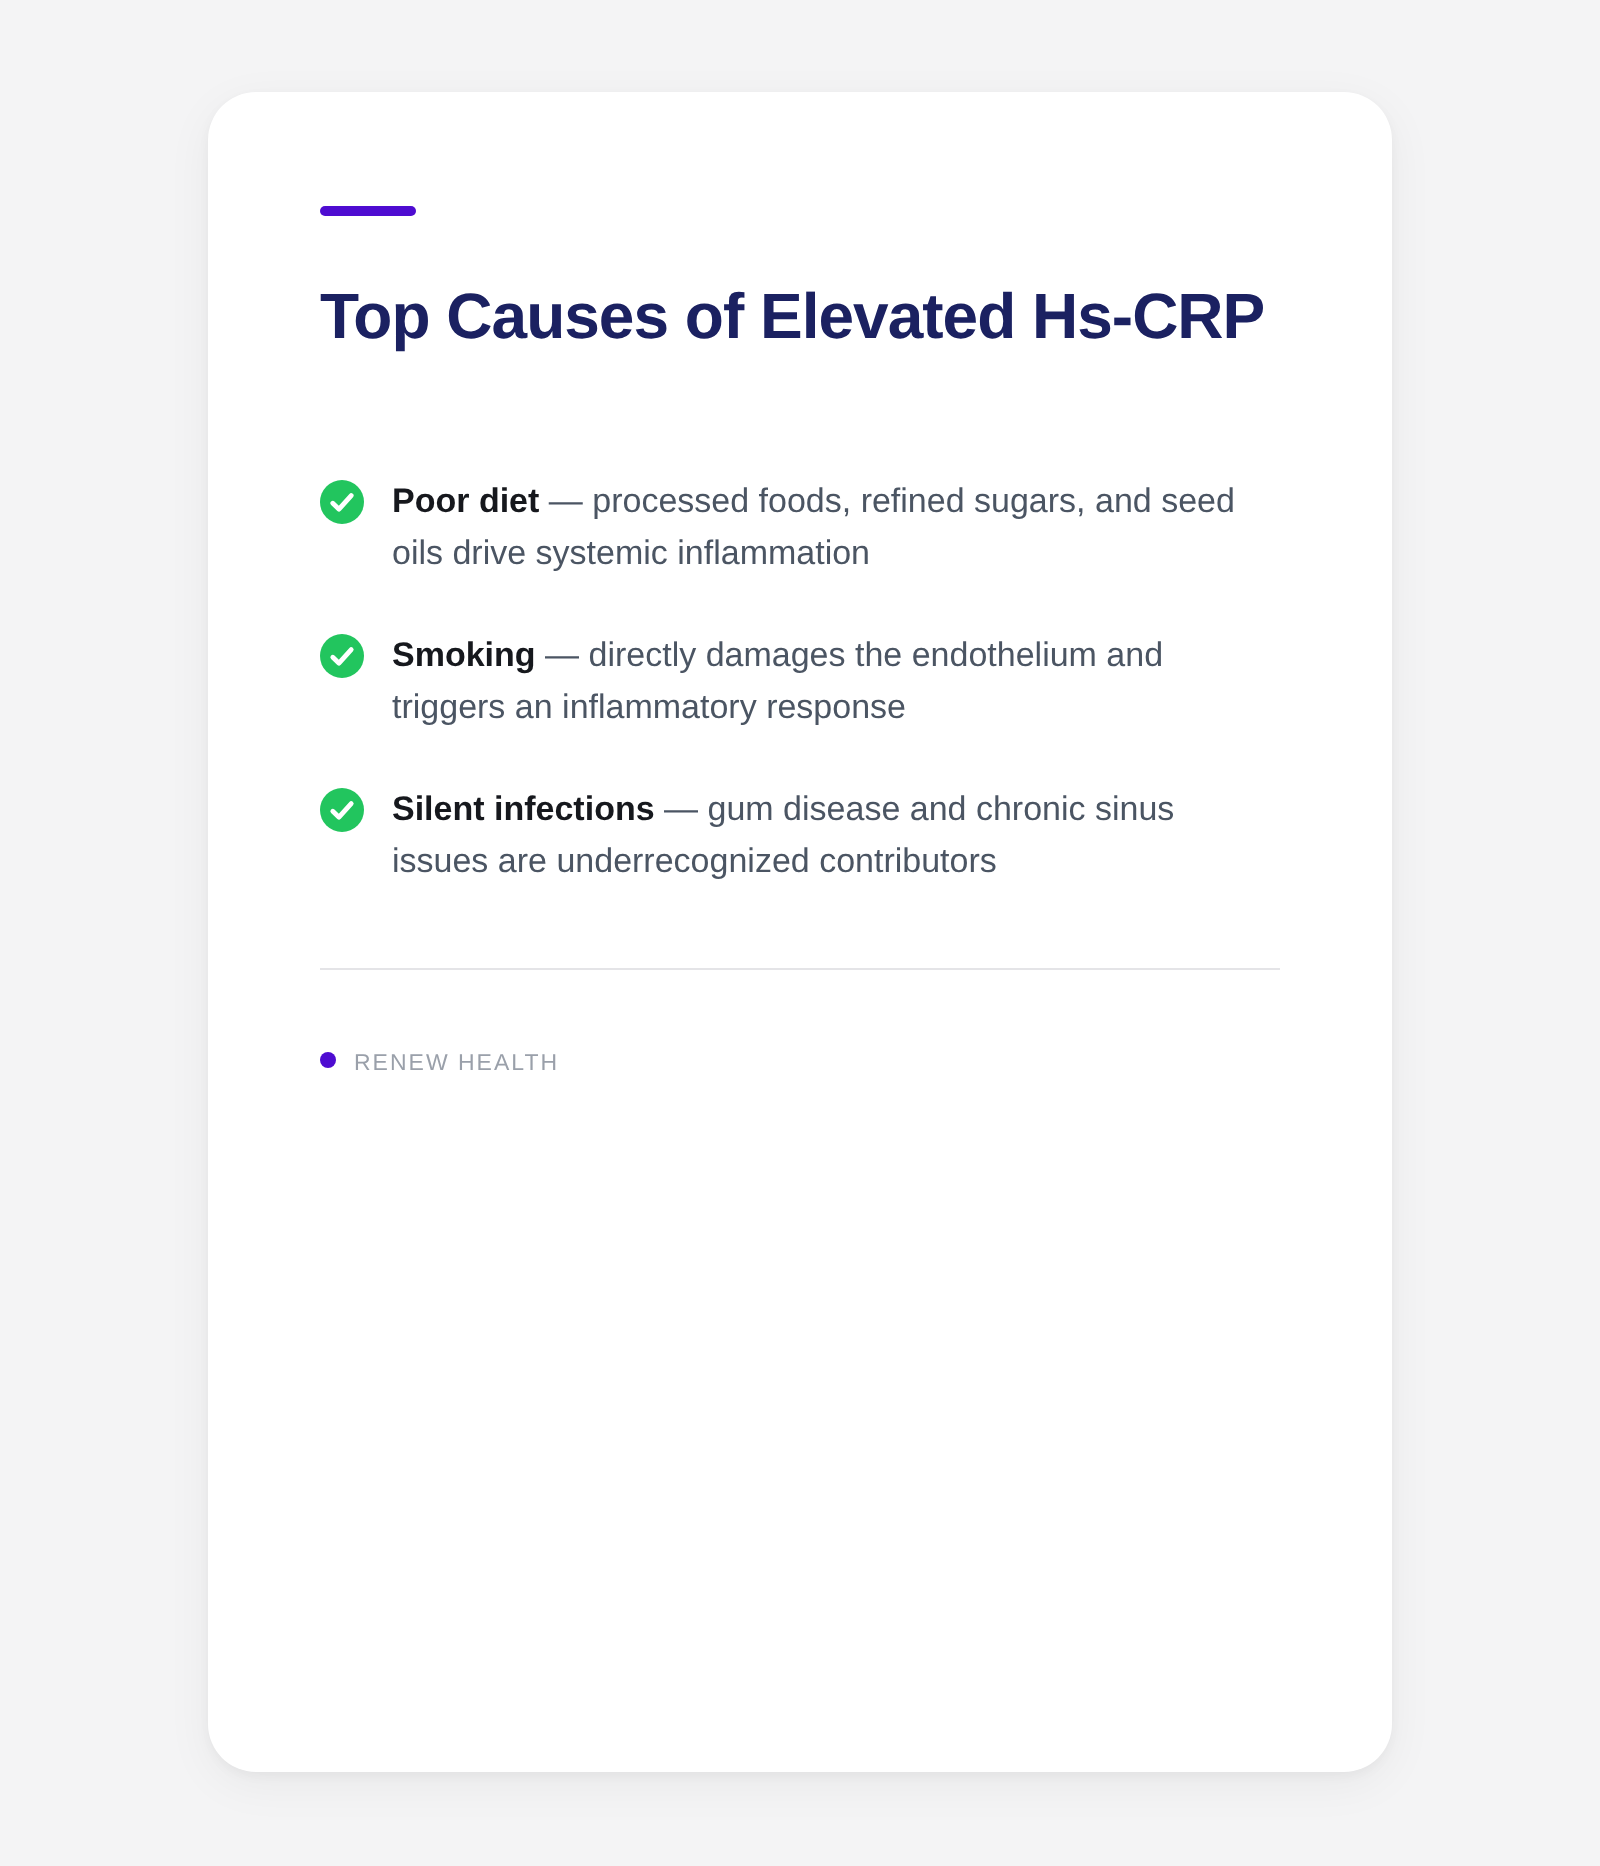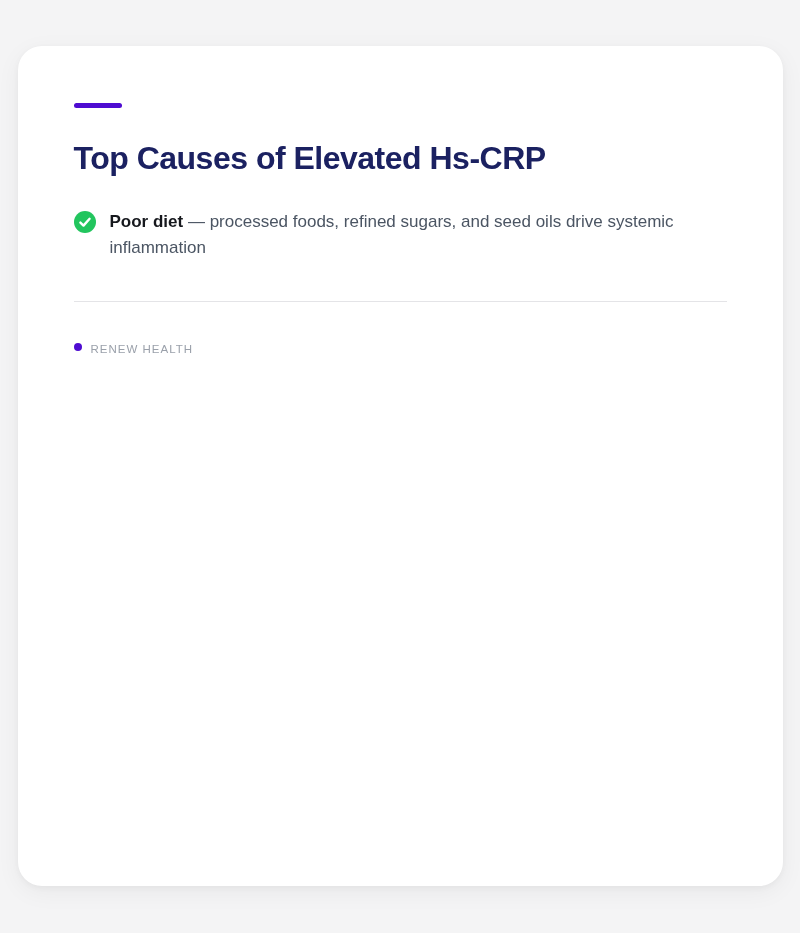--- a/index.html
+++ b/index.html
@@ -4,21 +4,21 @@
 <style>
   * { margin: 0; padding: 0; box-sizing: border-box; }
   html, body {
     width: 800px;
     height: 933px;
     background: #f4f4f5;
     font-family: "Liberation Sans", "DejaVu Sans", sans-serif;
     overflow: hidden;
   }
   .card {
-    width: 765px;
+    width: 592px;
     height: 840px;
     margin: 46px auto 0;
     background: #ffffff;
     border-radius: 24px;
     box-shadow: 0 6px 24px rgba(0,0,0,0.05), 0 2px 6px rgba(0,0,0,0.04);
     padding: 57px 56px 0;
   }
   .accent-line {
     width: 48px;
     height: 5px;
@@ -28,21 +28,21 @@
   h1.title {
     margin-top: 31px;
     font-size: 32px;
     line-height: 38px;
     font-weight: 800;
     letter-spacing: -0.5px;
     color: #1b2161;
   }
   ul.cause-list {
     list-style: none;
-    margin-top: 32px;
+    margin-top: 61px;
   }
   ul.cause-list li {
     display: flex;
     align-items: flex-start;
     gap: 14px;
     margin-bottom: 25px;
   }
   .check-badge {
     flex: 0 0 auto;
     width: 22px;
@@ -92,20 +92,34 @@
   <h1 class="title">Top Causes of Elevated Hs-CRP</h1>
 
   <ul class="cause-list">
     <li>
       <svg class="check-badge" viewBox="0 0 22 22">
           <circle cx="11" cy="11" r="11" fill="#22c55e"></circle>
           <path d="M6.4 11.6 L9.5 14.6 L15.6 7.8" fill="none" stroke="#ffffff" stroke-width="2.4" stroke-linecap="round" stroke-linejoin="round"></path>
         </svg>
       <p class="item-text"><strong>Poor diet</strong> <span>— processed foods, refined sugars, and seed oils drive systemic inflammation</span></p>
     </li>
+    <li>
+      <svg class="check-badge" viewBox="0 0 22 22">
+          <circle cx="11" cy="11" r="11" fill="#22c55e"></circle>
+          <path d="M6.4 11.6 L9.5 14.6 L15.6 7.8" fill="none" stroke="#ffffff" stroke-width="2.4" stroke-linecap="round" stroke-linejoin="round"></path>
+        </svg>
+      <p class="item-text"><strong>Smoking</strong> <span>— directly damages the endothelium and triggers an inflammatory response</span></p>
+    </li>
+    <li>
+      <svg class="check-badge" viewBox="0 0 22 22">
+          <circle cx="11" cy="11" r="11" fill="#22c55e"></circle>
+          <path d="M6.4 11.6 L9.5 14.6 L15.6 7.8" fill="none" stroke="#ffffff" stroke-width="2.4" stroke-linecap="round" stroke-linejoin="round"></path>
+        </svg>
+      <p class="item-text"><strong>Silent infections</strong> <span>— gum disease and chronic sinus issues are underrecognized contributors</span></p>
+    </li>
   </ul>
 
   <hr class="divider">
 
   <div class="footer">
     <span class="brand-dot"></span>
     <span class="brand-name">RENEW HEALTH</span>
   </div>
 
 </div>

